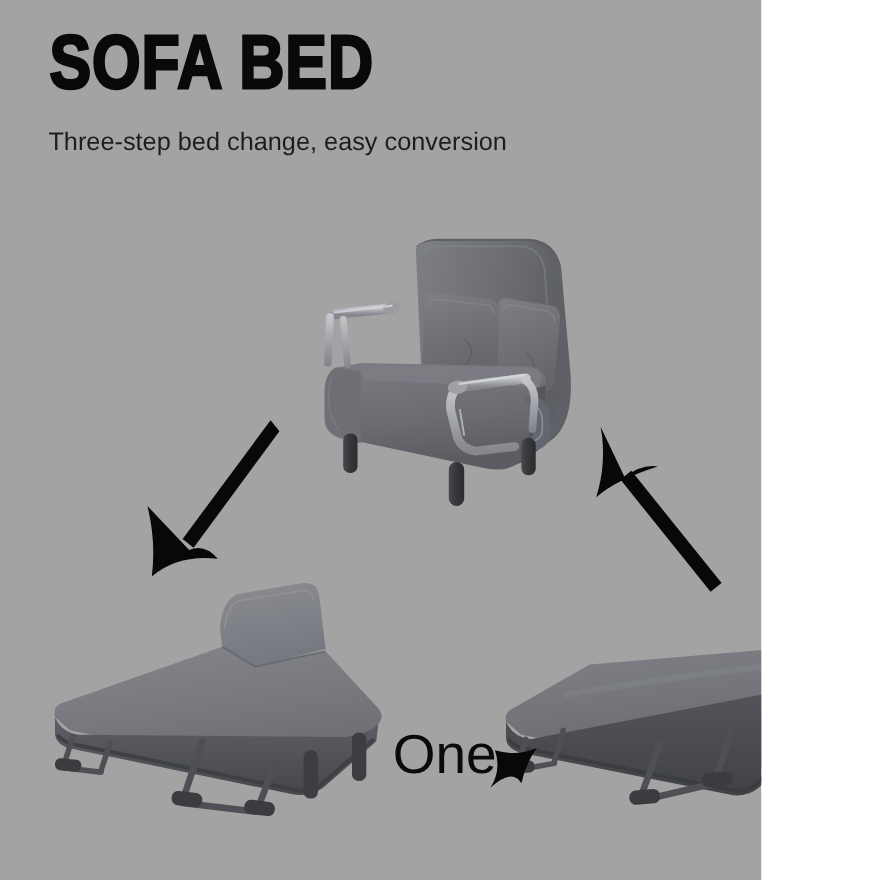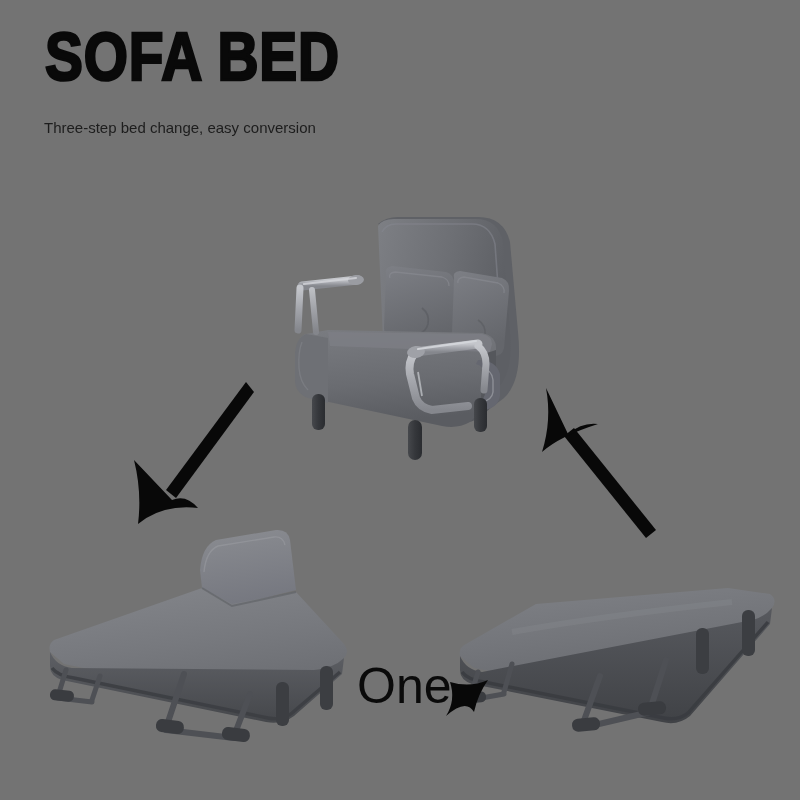--- a/index.html
+++ b/index.html
@@ -6,23 +6,23 @@
   html, body {
     margin: 0;
     padding: 0;
     background: #ffffff;
   }
   body {
     font-family: "Liberation Sans", sans-serif;
   }
   #stage {
     position: relative;
-    width: 800px;
+    width: 692px;
     height: 800px;
-    background: #737373;
+    background: #a3a3a3;
     overflow: hidden;
   }
 
   
   #title {
     position: absolute;
     left: 45px;
     top: 18px;
     font-family: "Liberation Sans", sans-serif;
     font-size: 66px;
@@ -32,21 +32,21 @@
     color: #090909;
     transform: scaleX(0.86) scaleY(1.04);
     transform-origin: left top;
     -webkit-text-stroke: 2.6px #090909;
     white-space: nowrap;
   }
   #subtitle {
     position: absolute;
     left: 44px;
     top: 114px;
-    font-size: 15px;
+    font-size: 23px;
     line-height: 28px;
     font-weight: 400;
     color: #1d1d1d;
     white-space: nowrap;
   }
 
   
   #one-word {
     position: absolute;
     left: 329px;

